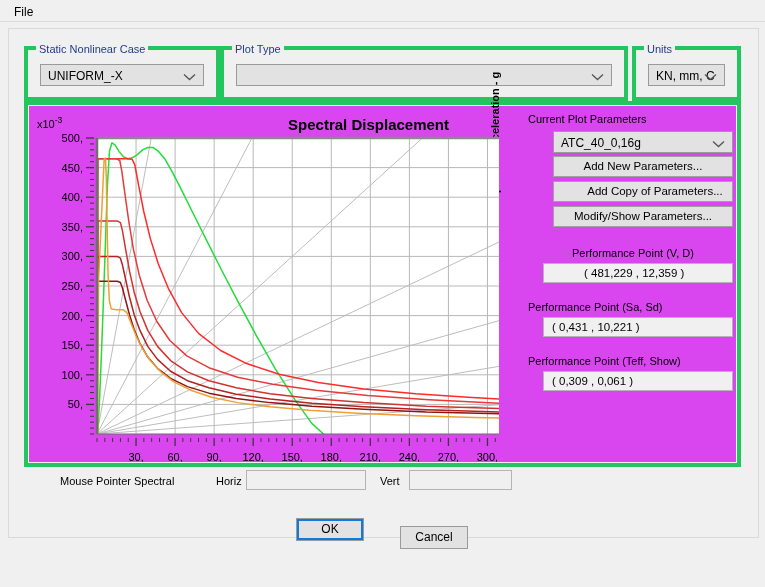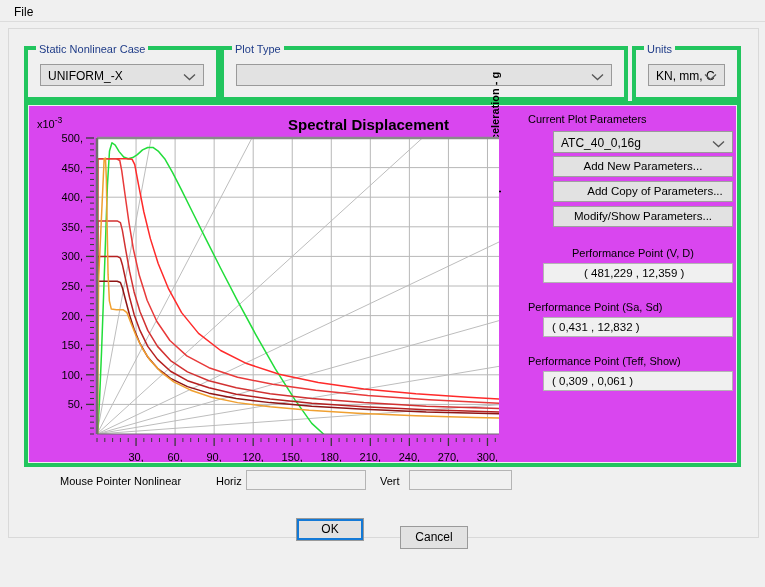--- a/index.html
+++ b/index.html
@@ -310,21 +310,21 @@
           <text x="54" y="154.4" text-anchor="end" font-family="&quot;Liberation Sans&quot;, sans-serif" font-size="11" fill="#000">300,</text>
           <text x="54" y="124.80000000000001" text-anchor="end" font-family="&quot;Liberation Sans&quot;, sans-serif" font-size="11" fill="#000">350,</text>
           <text x="54" y="95.19999999999999" text-anchor="end" font-family="&quot;Liberation Sans&quot;, sans-serif" font-size="11" fill="#000">400,</text>
           <text x="54" y="65.59999999999997" text-anchor="end" font-family="&quot;Liberation Sans&quot;, sans-serif" font-size="11" fill="#000">450,</text>
           <text x="54" y="36" text-anchor="end" font-family="&quot;Liberation Sans&quot;, sans-serif" font-size="11" fill="#000">500,</text>
         </svg>
     </div>
   </div>
 
   <div class="mprow">
-    <span class="mplabel" style="left:36px;">Mouse Pointer Nonlinear</span>
+    <span class="mplabel" style="left:36px;">Mouse Pointer Spectral</span>
     <span class="mplabel" style="left:192px;">Horiz</span>
     <div class="fieldbox" style="left:222px;width:120px;"></div>
     <span class="mplabel" style="left:356px;">Vert</span>
     <div class="fieldbox" style="left:385px;width:103px;"></div>
   </div>
 
   <div class="rpanel">
     <span class="rlabel" style="left:0px;top:3px;text-align:center;">Current Plot Parameters</span>
 
     <div class="combo" style="left:25px;top:21px;width:180px;">
@@ -337,21 +337,21 @@
     </div>
 
     <div class="btn" style="left:25px;top:46px;width:180px;">Add New Parameters...</div>
     <div class="btn" style="left:25px;top:71px;width:180px;padding-left:24px;">Add Copy of Parameters...</div>
     <div class="btn" style="left:25px;top:96px;width:180px;">Modify/Show Parameters...</div>
 
     <span class="rlabel" style="left:0px;top:137px;margin-left:44px;">Performance Point (V, D)</span>
     <div class="valbox" style="left:15px;top:153px;width:190px;padding-left:40px;">( 481,229 , 12,359 )</div>
 
     <span class="rlabel" style="left:0px;top:191px;">Performance Point (Sa, Sd)</span>
-    <div class="valbox" style="left:15px;top:207px;width:190px;">( 0,431 , 12,832 )</div>
+    <div class="valbox" style="left:15px;top:207px;width:190px;">( 0,431 , 10,221 )</div>
 
     <span class="rlabel" style="left:0px;top:245px;">Performance Point (Teff, Show)</span>
     <div class="valbox" style="left:15px;top:261px;width:190px;">( 0,309 , 0,061 )</div>
   </div>
 
   <div class="okbtn">OK</div>
   <div class="cancelbtn">Cancel</div>
 
 </div>
 

